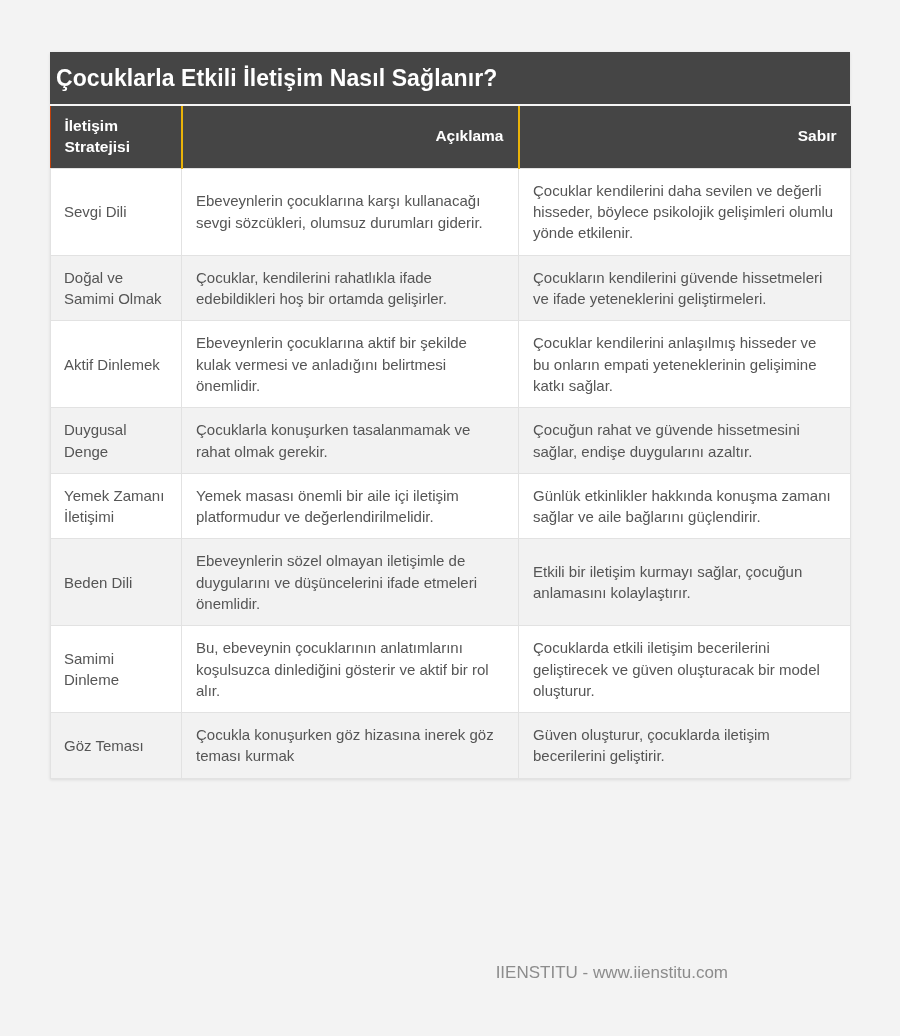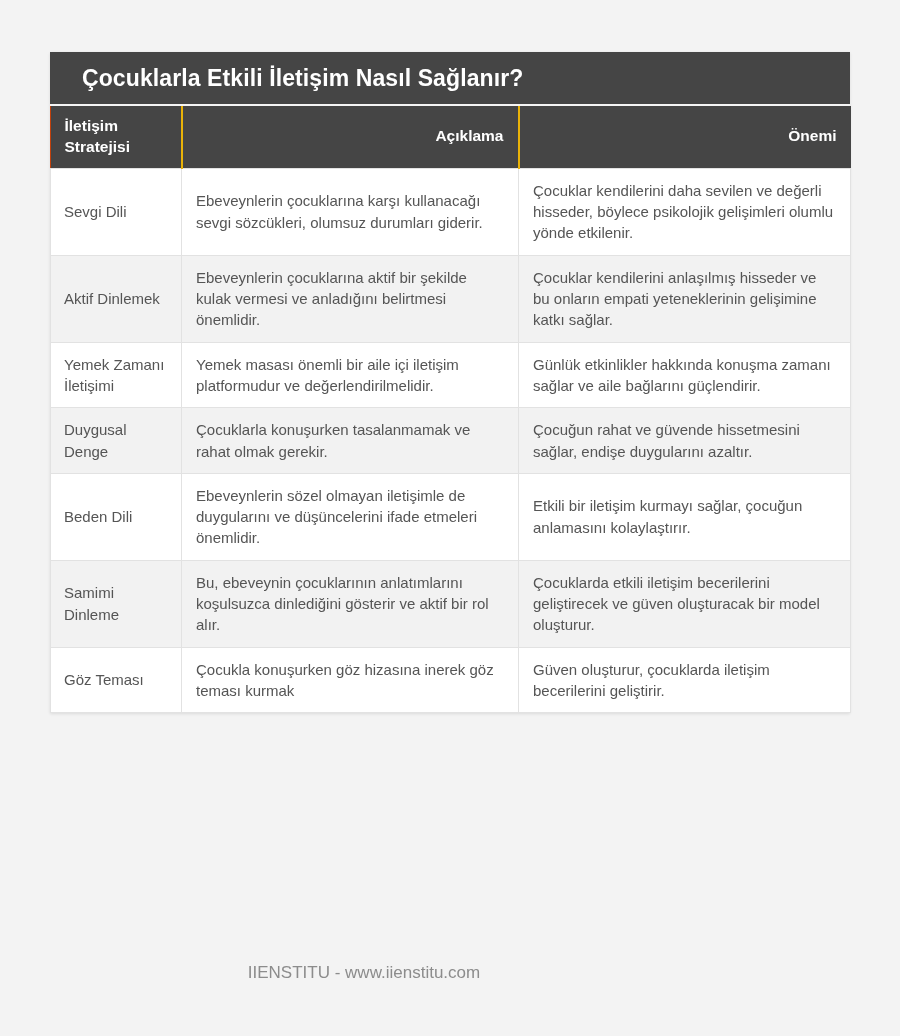--- a/index.html
+++ b/index.html
@@ -17,21 +17,21 @@
     width: 800px;
     box-shadow: 0 1px 3px rgba(0,0,0,0.10);
     background: #ffffff;
   }
 
   .title-bar {
     background: #454545;
     color: #ffffff;
     font-size: 23px;
     font-weight: bold;
-    padding: 13px 17px 12px 32px;
+    padding: 13px 17px 12px 6px;
     letter-spacing: 0.1px;
     border-bottom: 2px solid #f5f5f5;
   }
 
   table.comm-table {
     width: 100%;
     border-collapse: collapse;
     table-layout: fixed;
     background: #c2410c;
   }
@@ -62,21 +62,21 @@
     text-align: left;
     background: #ffffff;
   }
   tbody tr:nth-child(even) td { background: #f2f2f2; }
   tbody td.c2, tbody td.c3 { padding-left: 14px; padding-right: 14px; }
 
   .footer {
     position: absolute;
     left: 0; top: 963px;
     width: 728px;
-    text-align: center;
+    text-align: right;
     color: #8c8c8c;
     font-size: 17px;
   }
 </style>
 </head>
 <body>
 
 <div class="page">
 
   <div class="card">
@@ -86,49 +86,54 @@
     <table class="comm-table">
       <colgroup>
         <col class="c1">
           <col class="c2">
           <col class="c3">
       </colgroup>
       <thead>
         <tr>
           <th>İletişim Stratejisi</th>
           <th>Açıklama</th>
-          <th>Önemi</th>
+          <th>Sabır</th>
         </tr>
       </thead>
       <tbody id="table-body">
   <tr>
     <td class="c1">Sevgi Dili</td>
     <td class="c2">Ebeveynlerin çocuklarına karşı kullanacağı sevgi sözcükleri, olumsuz durumları giderir.</td>
     <td class="c3">Çocuklar kendilerini daha sevilen ve değerli hisseder, böylece psikolojik gelişimleri olumlu yönde etkilenir.</td>
   </tr>
 
+  <tr>
+    <td class="c1">Doğal ve Samimi Olmak</td>
+    <td class="c2">Çocuklar, kendilerini rahatlıkla ifade edebildikleri hoş bir ortamda gelişirler.</td>
+    <td class="c3">Çocukların kendilerini güvende hissetmeleri ve ifade yeteneklerini geliştirmeleri.</td>
+  </tr>
 
   <tr>
     <td class="c1">Aktif Dinlemek</td>
     <td class="c2">Ebeveynlerin çocuklarına aktif bir şekilde kulak vermesi ve anladığını belirtmesi önemlidir.</td>
     <td class="c3">Çocuklar kendilerini anlaşılmış hisseder ve bu onların empati yeteneklerinin gelişimine katkı sağlar.</td>
   </tr>
 
 
 
   <tr>
+    <td class="c1">Duygusal Denge</td>
+    <td class="c2">Çocuklarla konuşurken tasalanmamak ve rahat olmak gerekir.</td>
+    <td class="c3">Çocuğun rahat ve güvende hissetmesini sağlar, endişe duygularını azaltır.</td>
+  </tr>
+
+  <tr>
     <td class="c1">Yemek Zamanı İletişimi</td>
     <td class="c2">Yemek masası önemli bir aile içi iletişim platformudur ve değerlendirilmelidir.</td>
     <td class="c3">Günlük etkinlikler hakkında konuşma zamanı sağlar ve aile bağlarını güçlendirir.</td>
-  </tr>
-
-  <tr>
-    <td class="c1">Duygusal Denge</td>
-    <td class="c2">Çocuklarla konuşurken tasalanmamak ve rahat olmak gerekir.</td>
-    <td class="c3">Çocuğun rahat ve güvende hissetmesini sağlar, endişe duygularını azaltır.</td>
   </tr>
 
   <tr>
     <td class="c1">Beden Dili</td>
     <td class="c2">Ebeveynlerin sözel olmayan iletişimle de duygularını ve düşüncelerini ifade etmeleri önemlidir.</td>
     <td class="c3">Etkili bir iletişim kurmayı sağlar, çocuğun anlamasını kolaylaştırır.</td>
   </tr>
 
   <tr>
     <td class="c1">Samimi Dinleme</td>

